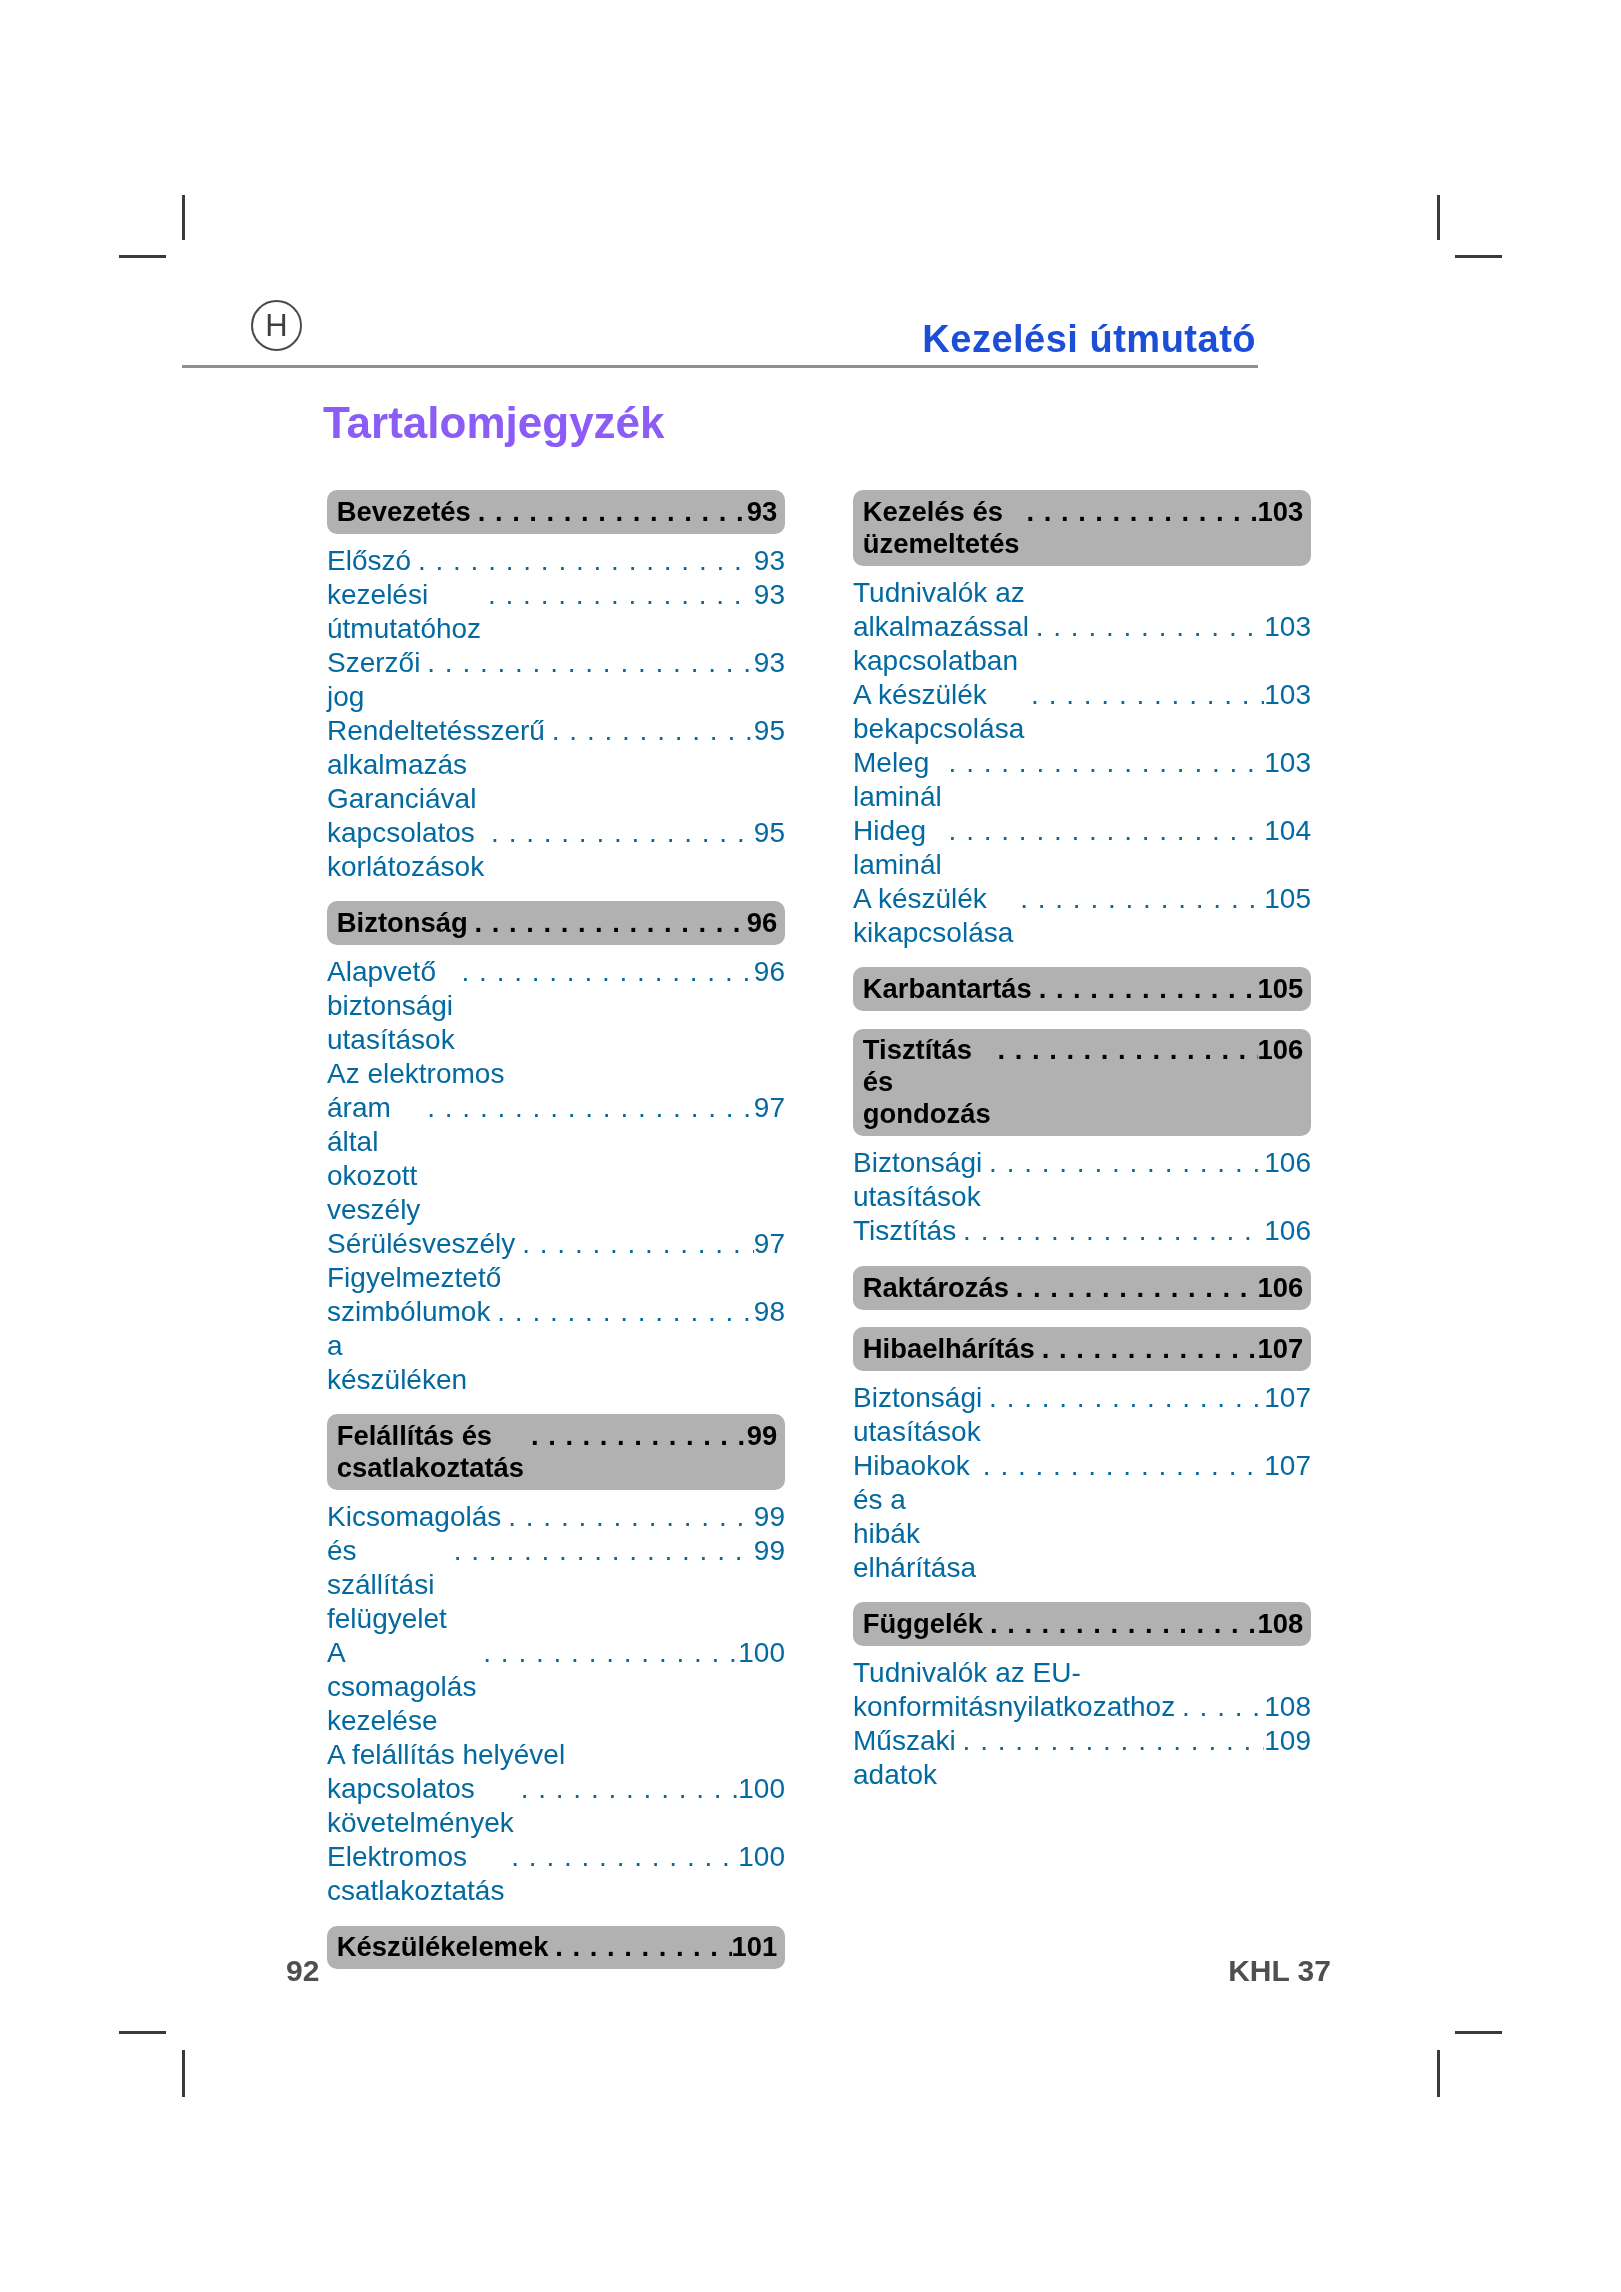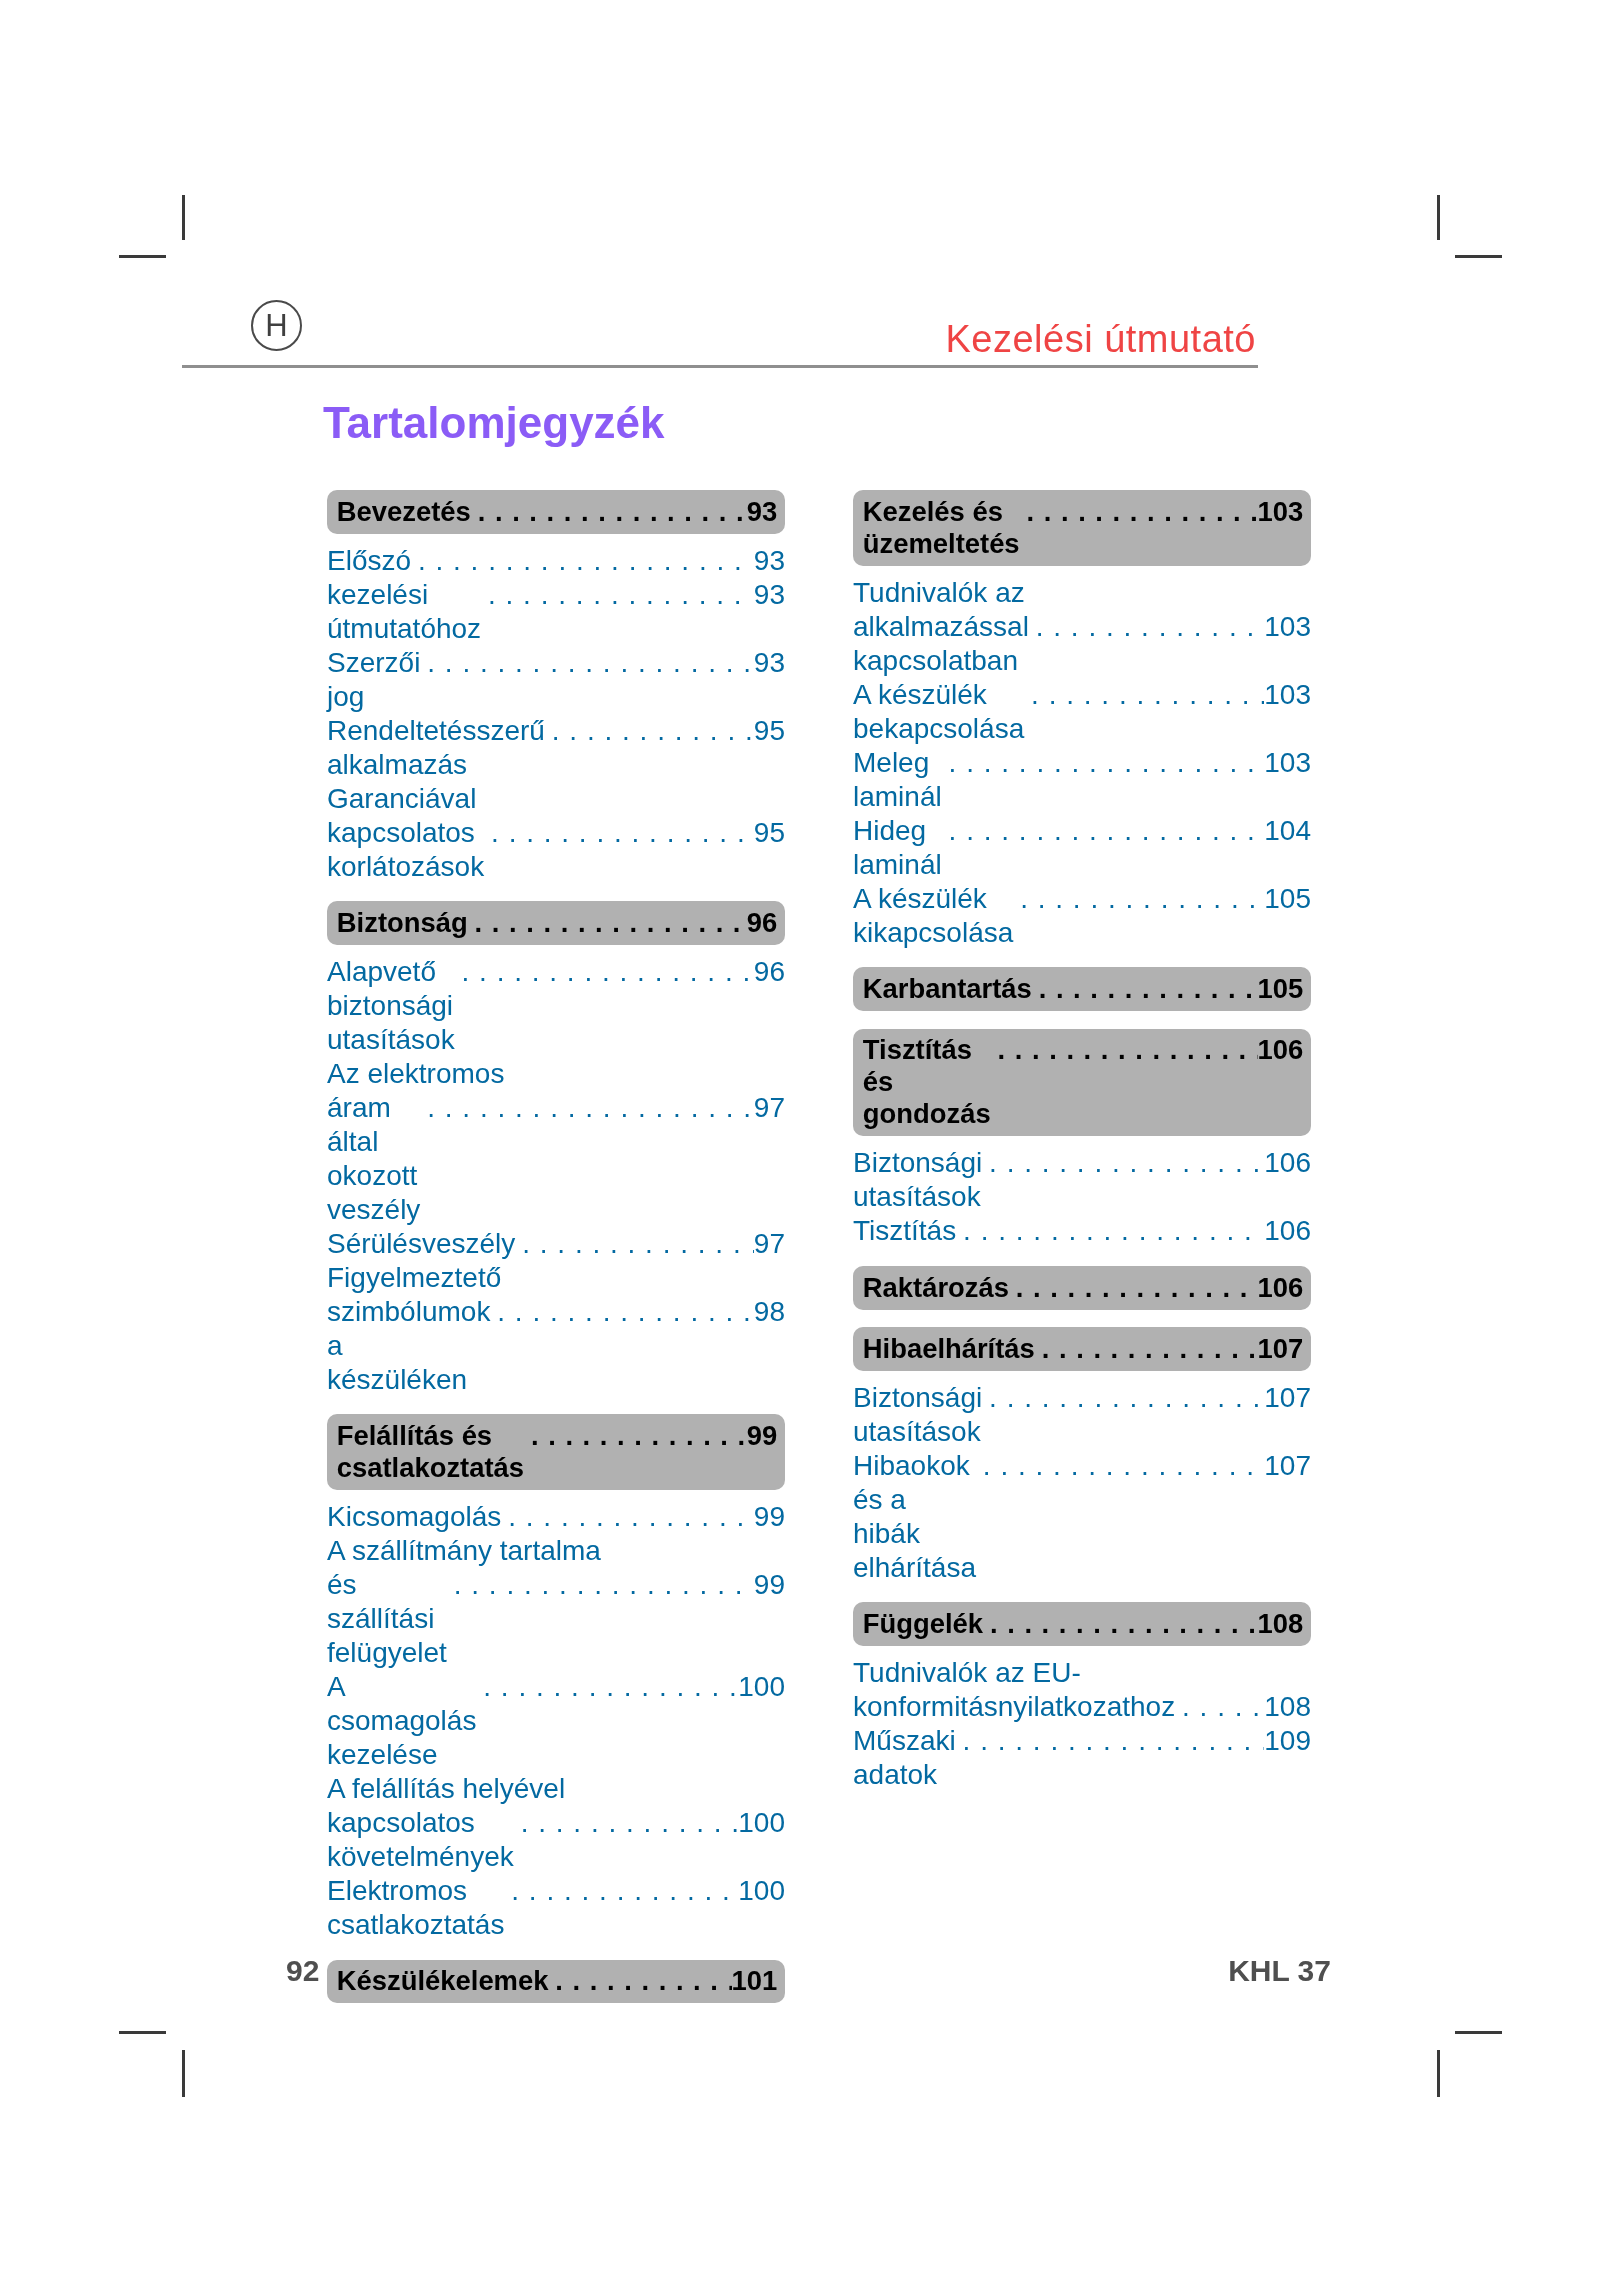--- a/index.html
+++ b/index.html
@@ -10,21 +10,21 @@
   }
   .crop { position:absolute; background:#3a3a3a; }
   .lang-badge {
     position:absolute; left:251px; top:300px; width:47px; height:47px;
     border:2.9px solid #4a4a4a; border-radius:50%;
     display:flex; align-items:center; justify-content:center;
     font-size:31px; color:#3f3f3f; font-weight:400;
   }
   .header-title {
     position:absolute; top:318px; right:365px;
-    font-size:38px; font-weight:normal; color:#ef4444; letter-spacing:0.5px;
+    font-size:38px; font-weight:bold; color:#1d4ed8; letter-spacing:0.5px;
   }
   .header-rule {
     position:absolute; left:182px; top:365px; width:1076px; height:2.9px; background:#8f8f8f;
   }
   .toc-title {
     position:absolute; left:323px; top:398px;
     font-size:44px; font-weight:bold; color:#8b5cf6;
   }
   .col { position:absolute; top:490px; width:458px; }
   .col-left  { left:327px; }
@@ -171,23 +171,20 @@
         </div>
         <div class="toc-entry">
           <div class="entry-line">
             <span class="entry-label">Kicsomagolás</span>
             <span class="leader">. . . . . . . . . . . . . . . . . . . . . . . . . . . . . . . . . . . . . . . . . . . . . . . . . . . . . . . . . . . . . . . . . . . . . . . . . . . . . . . . </span>
             <span class="pageno">99</span>
           </div>
         </div>
         <div class="toc-entry">
           <div class="entry-line">
-            <span class="entry-label">A szállítmány tartalma</span>
-          </div>
-          <div class="entry-line">
             <span class="entry-label">és szállítási felügyelet</span>
             <span class="leader">. . . . . . . . . . . . . . . . . . . . . . . . . . . . . . . . . . . . . . . . . . . . . . . . . . . . . . . . . . . . . . . . . . . . . . . . . . . . . . . . </span>
             <span class="pageno">99</span>
           </div>
         </div>
         <div class="toc-entry">
           <div class="entry-line">
             <span class="entry-label">A csomagolás kezelése</span>
             <span class="leader">. . . . . . . . . . . . . . . . . . . . . . . . . . . . . . . . . . . . . . . . . . . . . . . . . . . . . . . . . . . . . . . . . . . . . . . . . . . . . . . . </span>
             <span class="pageno">100</span>

